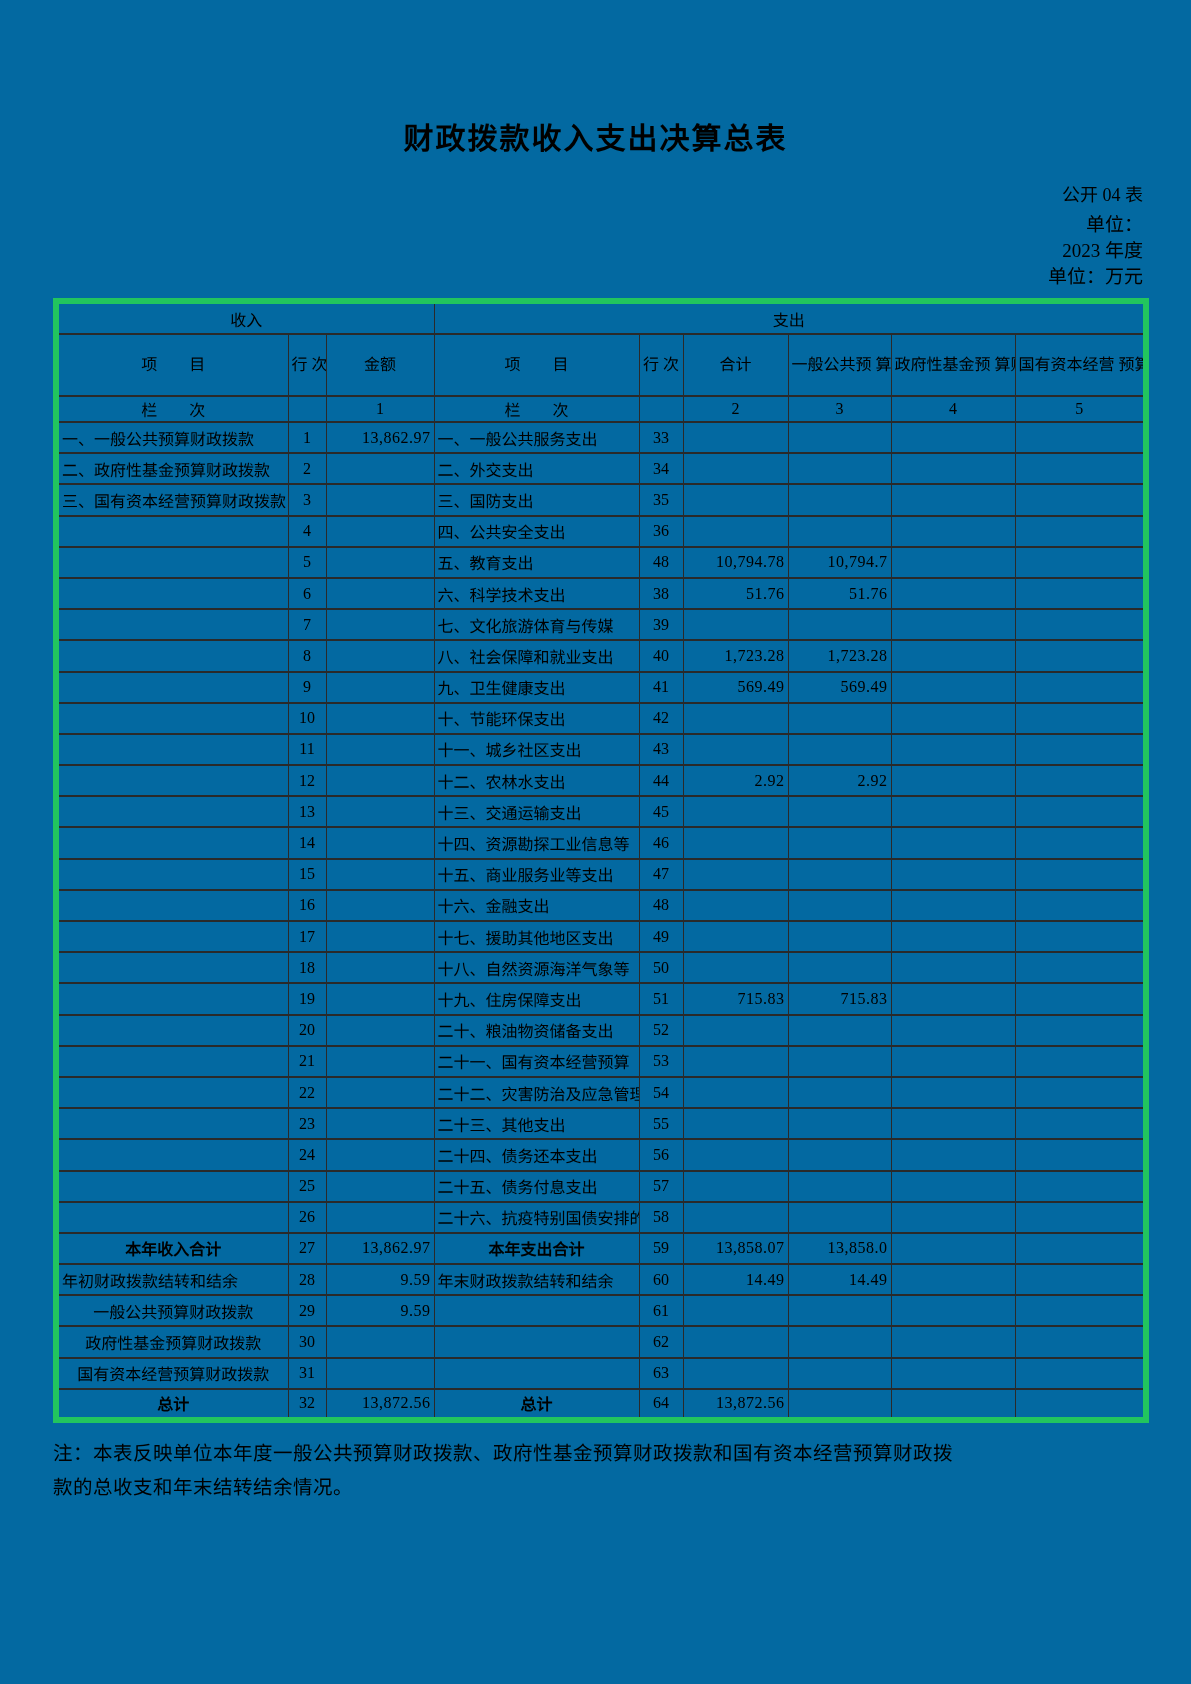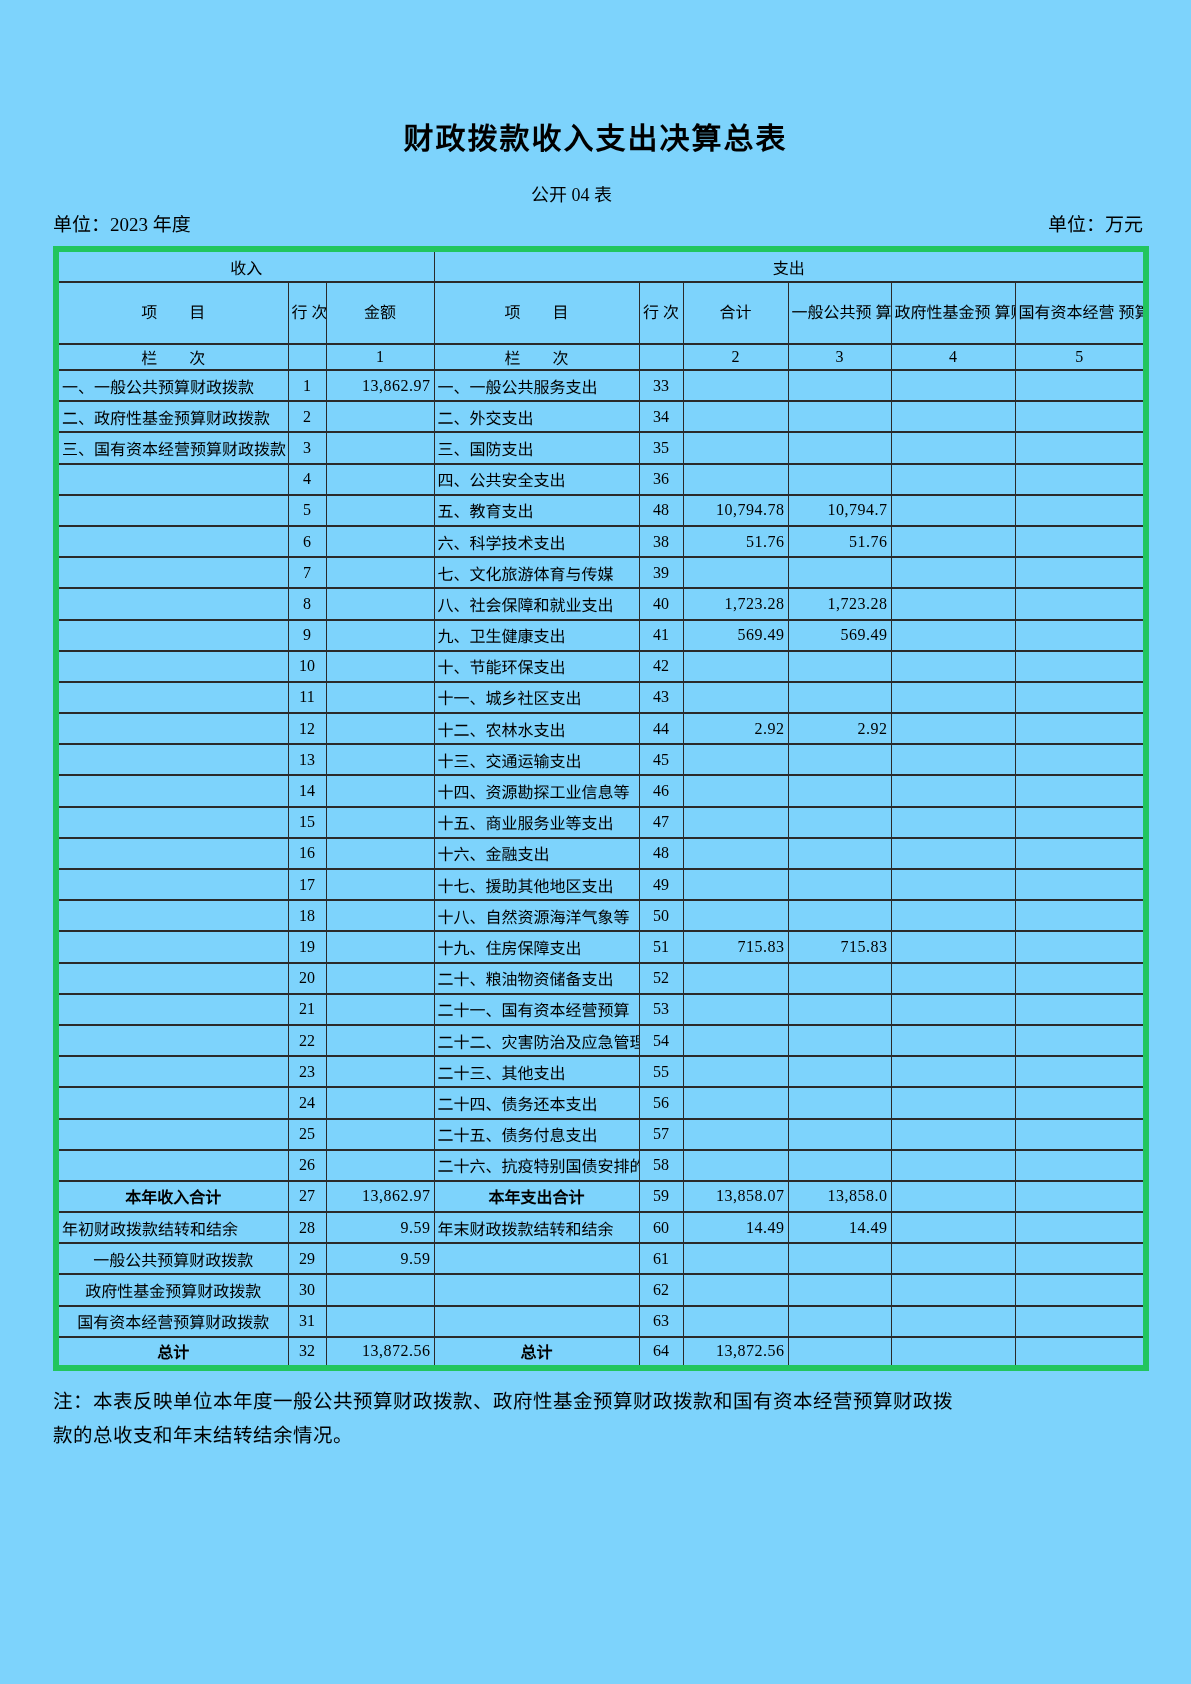--- a/index.html
+++ b/index.html
@@ -1,45 +1,46 @@
 <!DOCTYPE html>
 <html lang="zh-CN"><head>
 <meta charset="utf-8">
 <style>
   html,body{margin:0;padding:0;background:#ffffff;}
   .page{
     position:relative;
     width:1191px;
     height:1684px;
-    background:#7dd3fc;
+    background:#0369a1;
     font-family:"Liberation Serif","DejaVu Serif",serif;
     color:#000000;
     overflow:hidden;
     box-sizing:border-box;
   }
   .page-title{
     margin:0;
     padding-top:114px;
     text-align:center;
     font-size:30px;
     font-weight:bold;
     letter-spacing:2px;
   }
   .doc-label{
     margin-top:22px;
     margin-right:48px;
-    text-align:center;
+    text-align:right;
     font-size:18px;
   }
   .meta-row{
     margin:6px 48px 8px 53px;
     display:flex;
     align-items:flex-end;
     font-size:19px;
     line-height:26px;
+    flex-direction:column;
   }
   .meta-left{flex:0 0 auto;}
   .meta-center{flex:1 1 auto;text-align:left;}
   .meta-right{flex:0 0 auto;}
 
   table.summary{
     margin-left:53px;
     width:1090px;
     border-collapse:collapse;
     table-layout:fixed;

